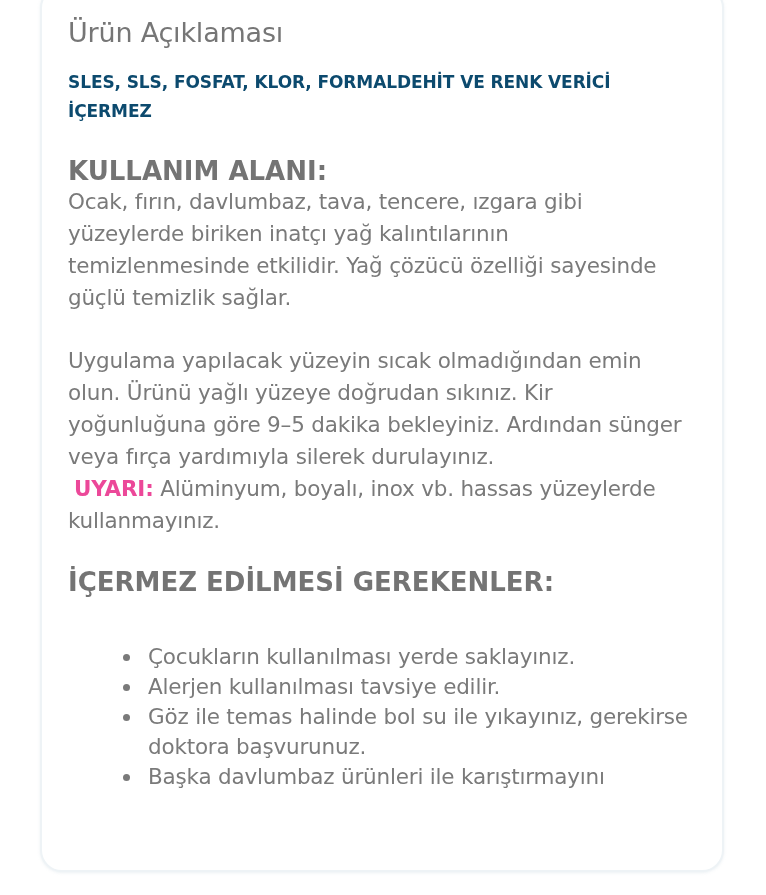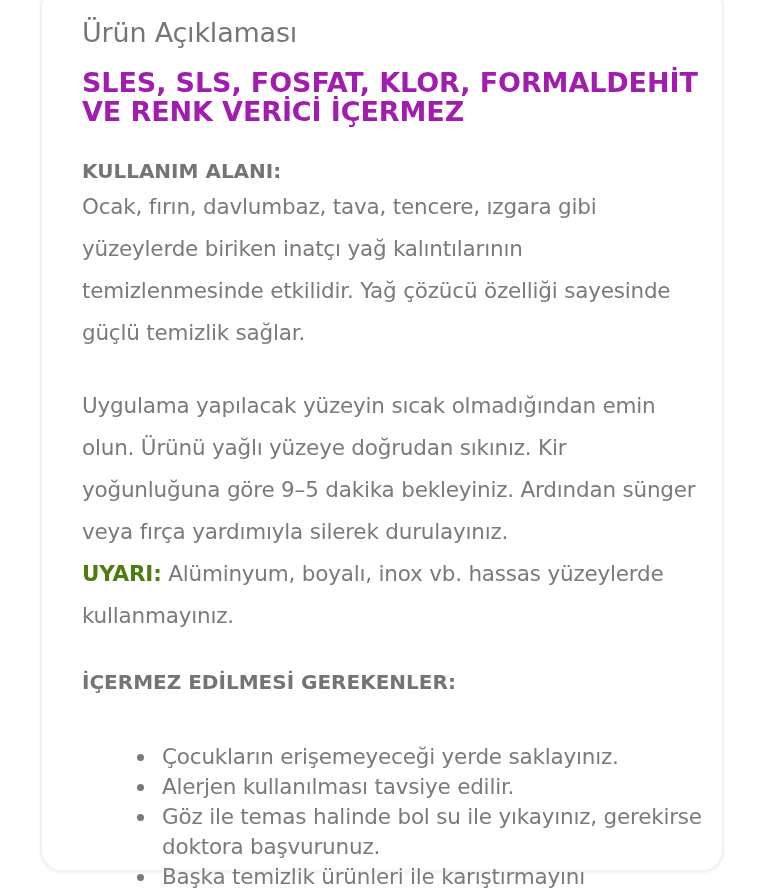--- a/index.html
+++ b/index.html
@@ -21,54 +21,54 @@
     width: 684px;
     height: 886px;
     border: 2px solid #eef3f6;
     border-radius: 22px;
     box-sizing: border-box;
     box-shadow: 0 1px 3px rgba(180,200,210,0.25);
     background: #ffffff;
   }
   .content {
     position: absolute;
-    left: 82px;
+    left: 68px;
     top: 14px;
     width: 620px;
   }
   .title {
     font-size: 27px;
     font-weight: normal;
     color: #767676;
     margin: 0;
     line-height: 38px;
     letter-spacing: -0.2px;
   }
   .bold-line {
     font-weight: bold;
-    font-size: 27px;
+    font-size: 17px;
     line-height: 29px;
-    color: #a21caf;
+    color: #0c4a6e;
     letter-spacing: -0.1px;
   }
   .intro { margin-top: 16px; }
   .section { margin-top: 31px; }
   .section-heading {
     font-weight: bold;
-    font-size: 20px;
+    font-size: 26px;
     line-height: 29px;
     color: #747474;
   }
   .para {
     font-size: 21.5px;
-    line-height: 42px;
+    line-height: 32px;
     color: #7a7a7a;
     letter-spacing: -0.2px;
   }
-  .para b { color: #4d7c0f; }
+  .para b { color: #ec4899; margin-left: 6px; }
   .list {
     margin: 45px 0 0 0;
     padding: 0 0 0 80px;
     list-style: none;
   }
   .list li {
     position: relative;
     font-size: 21.5px;
     line-height: 30px;
     color: #7a7a7a;
@@ -104,19 +104,19 @@
   <div class="section">
     <div class="para">
       <span>Uygulama yapılacak yüzeyin sıcak olmadığından emin olun. Ürünü yağlı yüzeye doğrudan sıkınız. Kir yoğunluğuna göre 9–5 dakika bekleyiniz. Ardından sünger veya fırça yardımıyla silerek durulayınız.</span><br>
       <b>UYARI:</b><span> Alüminyum, boyalı, inox vb. hassas yüzeylerde kullanmayınız.</span>
     </div>
   </div>
 
   <div class="section">
     <div class="section-heading">İÇERMEZ EDİLMESİ GEREKENLER:</div>
     <ul class="list">
-      <li><span class="bullet"></span><span>Çocukların erişemeyeceği yerde saklayınız.</span></li>
+      <li><span class="bullet"></span><span>Çocukların kullanılması yerde saklayınız.</span></li>
       <li><span class="bullet"></span><span>Alerjen kullanılması tavsiye edilir.</span></li>
       <li><span class="bullet"></span><span>Göz ile temas halinde bol su ile yıkayınız, gerekirse doktora başvurunuz.</span></li>
-      <li><span class="bullet"></span><span>Başka temizlik ürünleri ile karıştırmayını</span></li>
+      <li><span class="bullet"></span><span>Başka davlumbaz ürünleri ile karıştırmayını</span></li>
     </ul>
   </div>
 </div>
 
 </body></html>

